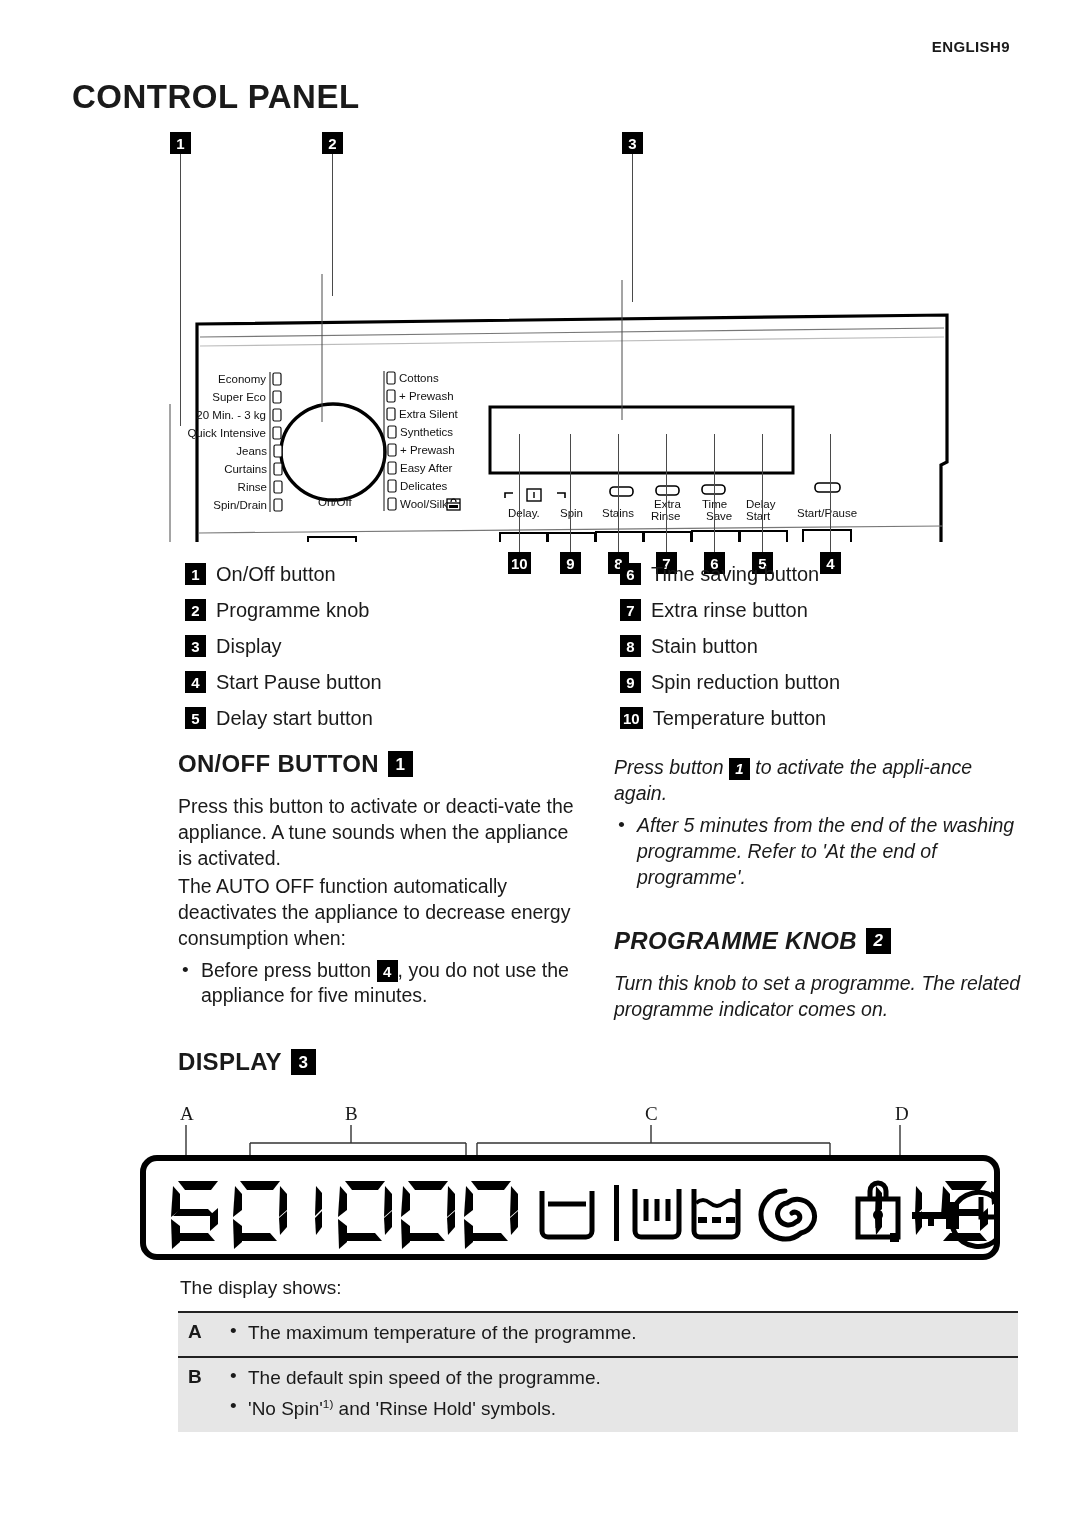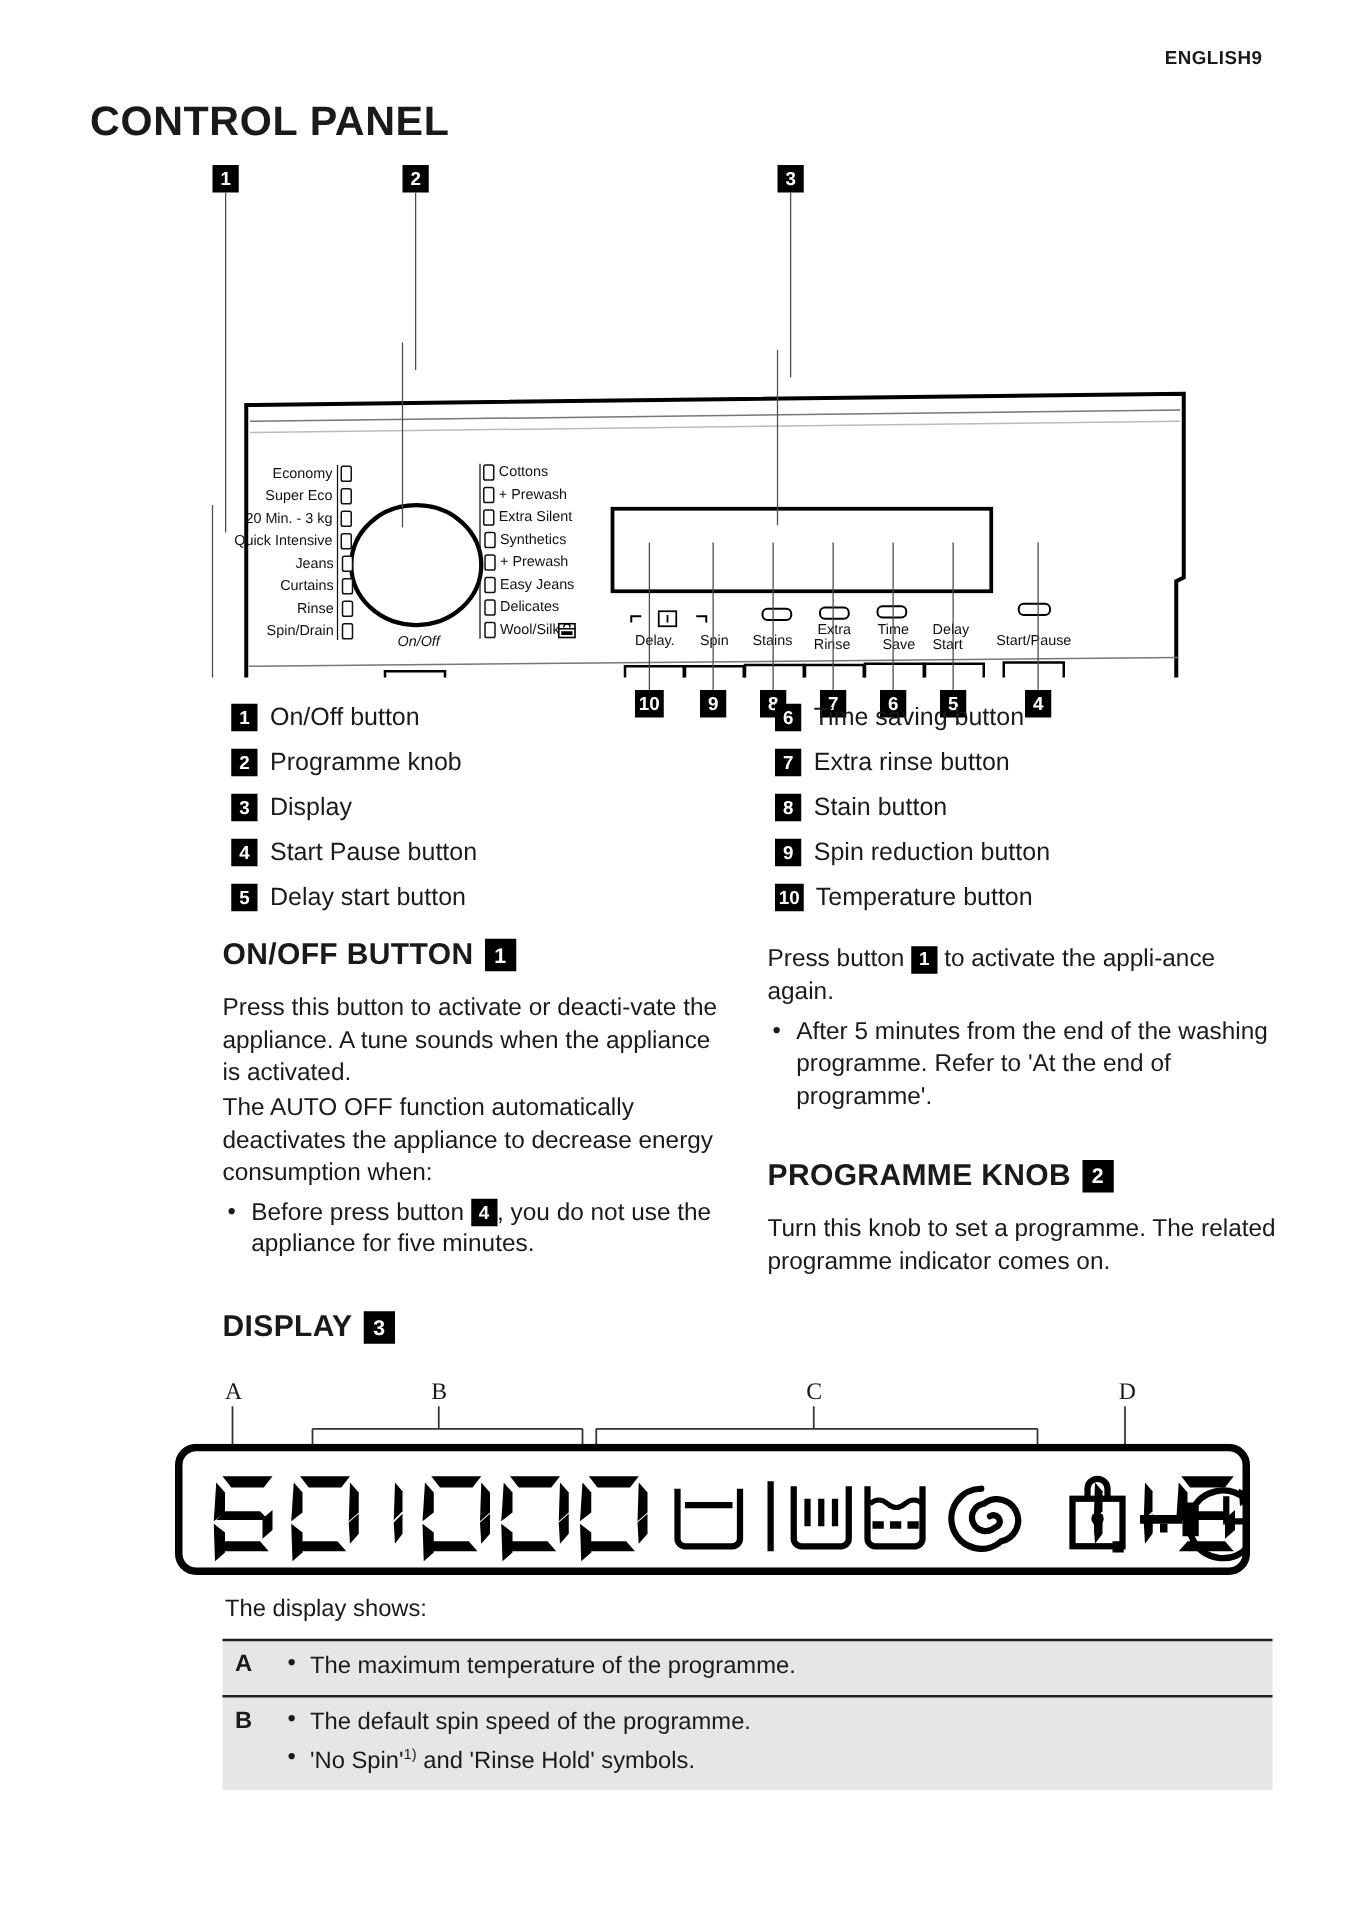--- a/index.html
+++ b/index.html
@@ -80,21 +80,21 @@
   .part-row {
     display: flex;
     align-items: center;
     gap: 10px;
     height: 36px;
     font-size: 20px;
   }
 
   
   .col-left { position: absolute; left: 178px; width: 408px; }
-  .col-right { position: absolute; left: 614px; width: 412px; }
+  .col-right { position: absolute; left: 614px; width: 412px; font-style: italic; }
 
   h2.sec {
     font-size: 24px;
     font-weight: bold;
     letter-spacing: .3px;
     margin: 0 0 16px 0;
     display: flex;
     align-items: center;
     gap: 9px;
   }
@@ -256,25 +256,25 @@
   <div class="lbl r" style="left:267px; top:313px;">Jeans</div>
   <div class="lbl r" style="left:267px; top:331px;">Curtains</div>
   <div class="lbl r" style="left:267px; top:349px;">Rinse</div>
   <div class="lbl r" style="left:267px; top:367px;">Spin/Drain</div>
 
   <div class="lbl" style="left:399px; top:240px;">Cottons</div>
   <div class="lbl" style="left:399px; top:258px;">+ Prewash</div>
   <div class="lbl" style="left:399px; top:276px;">Extra Silent</div>
   <div class="lbl" style="left:400px; top:294px;">Synthetics</div>
   <div class="lbl" style="left:400px; top:312px;">+ Prewash</div>
-  <div class="lbl" style="left:400px; top:330px;">Easy Jeans</div>
+  <div class="lbl" style="left:400px; top:330px;">Easy After</div>
   <div class="lbl" style="left:400px; top:348px;">Delicates</div>
   <div class="lbl" style="left:400px; top:366px;">Wool/Silk</div>
 
-  <div class="lbl" style="left:318px; top:376px;font-style:italic;">On/Off</div>
+  <div class="lbl" style="left:318px; top:364px;">On/Off</div>
 
   <div class="lbl" style="left:508px; top:375px;">Delay.</div>
   <div class="lbl" style="left:560px; top:375px;">Spin</div>
   <div class="lbl" style="left:602px; top:375px;">Stains</div>
   <div class="lbl" style="left:654px; top:366px;">Extra</div>
   <div class="lbl" style="left:651px; top:378px;">Rinse</div>
   <div class="lbl" style="left:702px; top:366px;">Time</div>
   <div class="lbl" style="left:706px; top:378px;">Save</div>
   <div class="lbl" style="left:746px; top:366px;">Delay</div>
   <div class="lbl" style="left:746px; top:378px;">Start</div>

